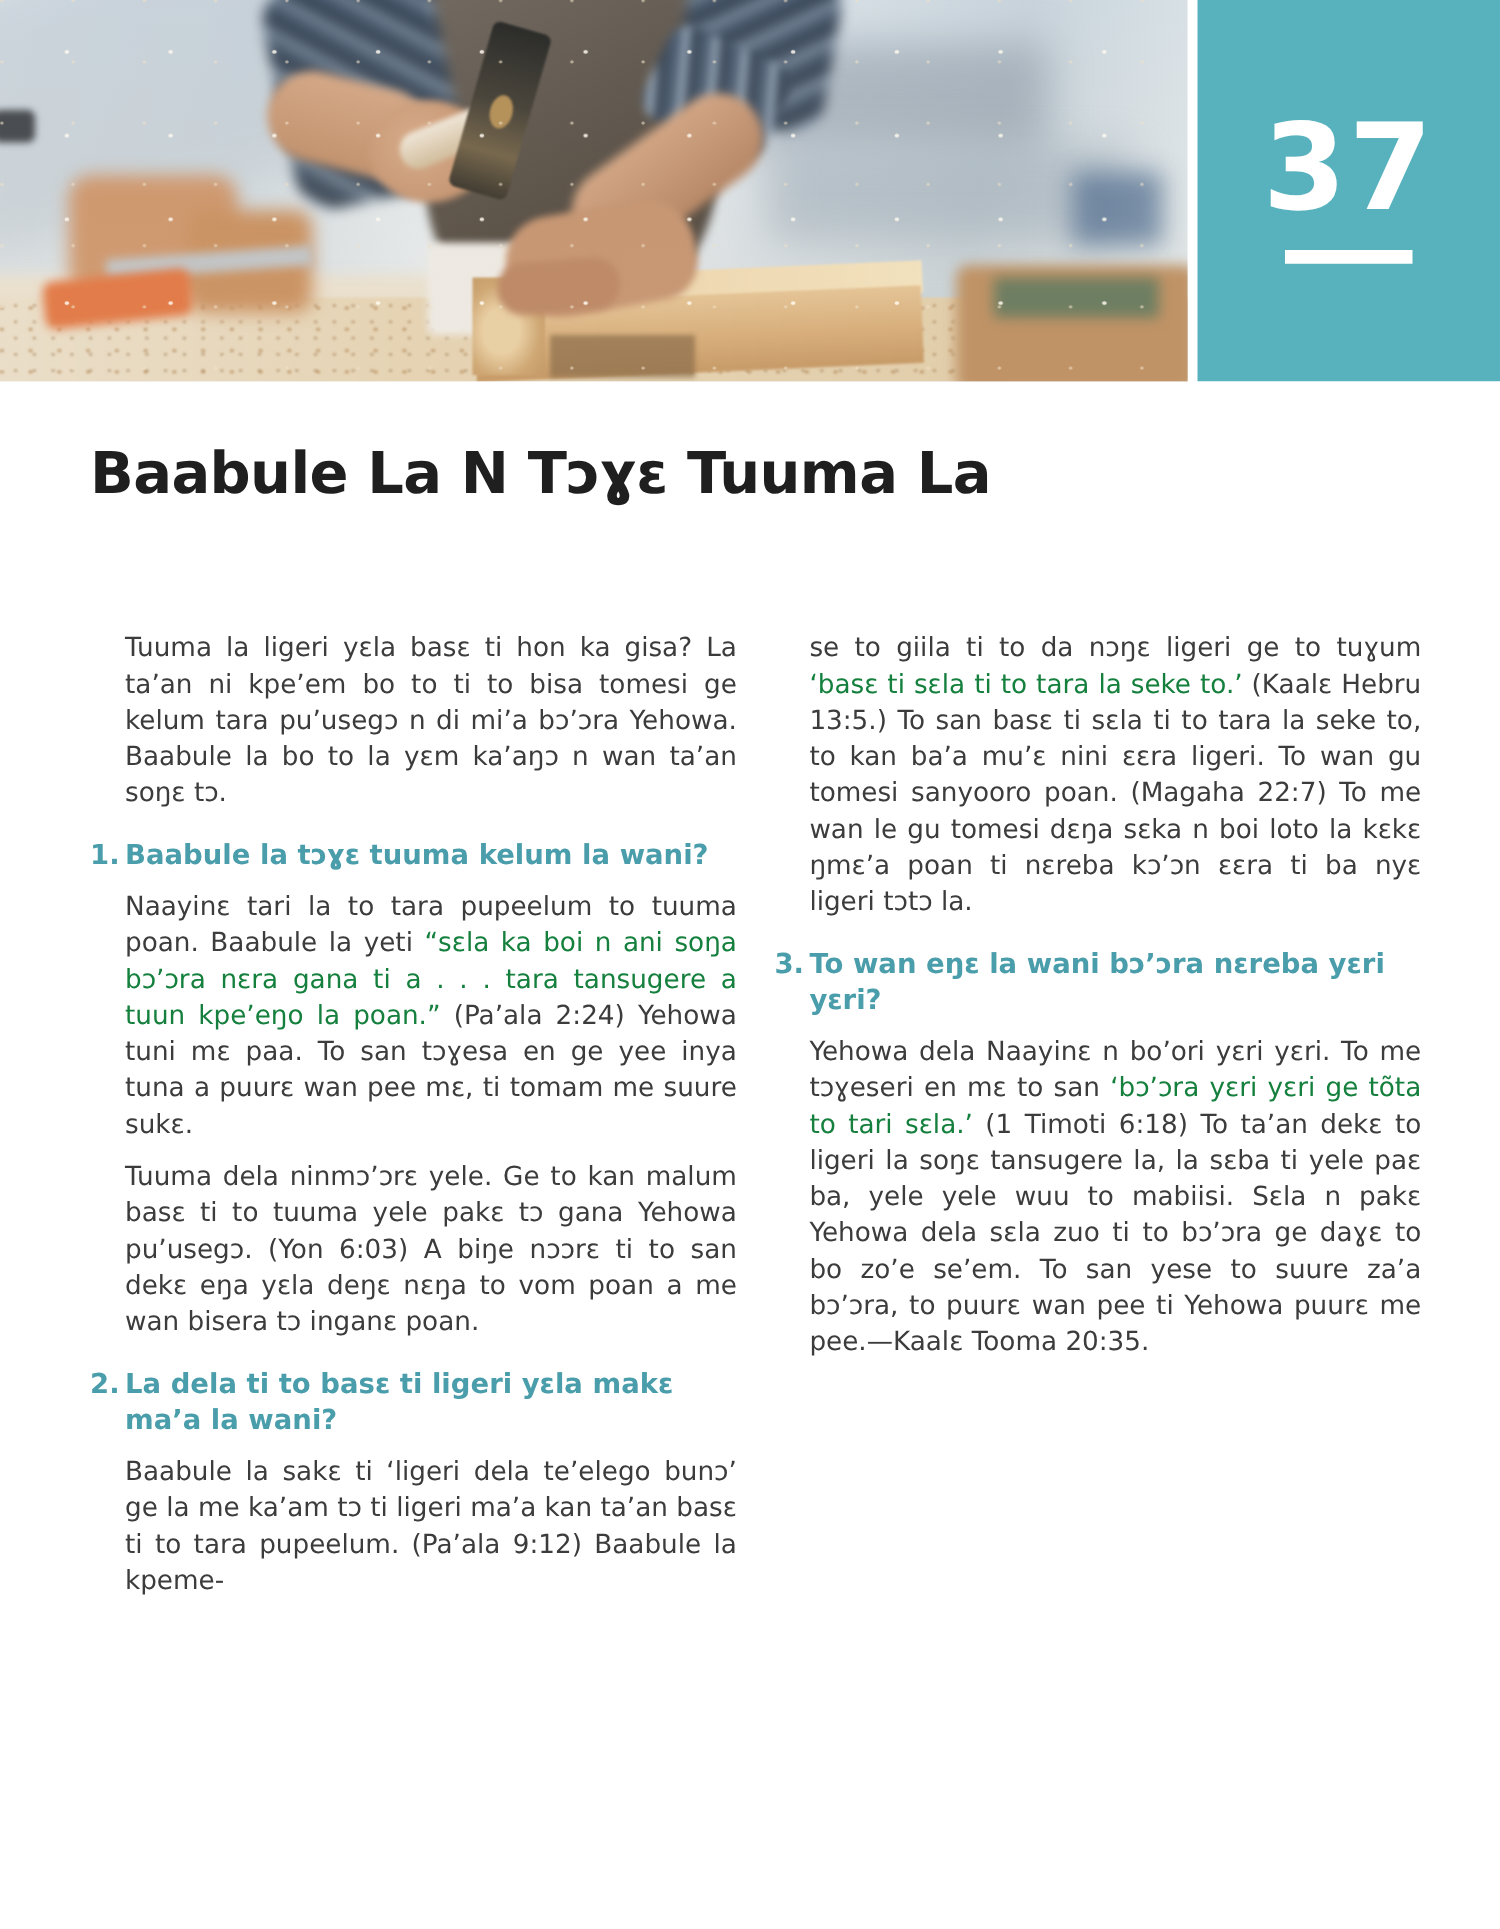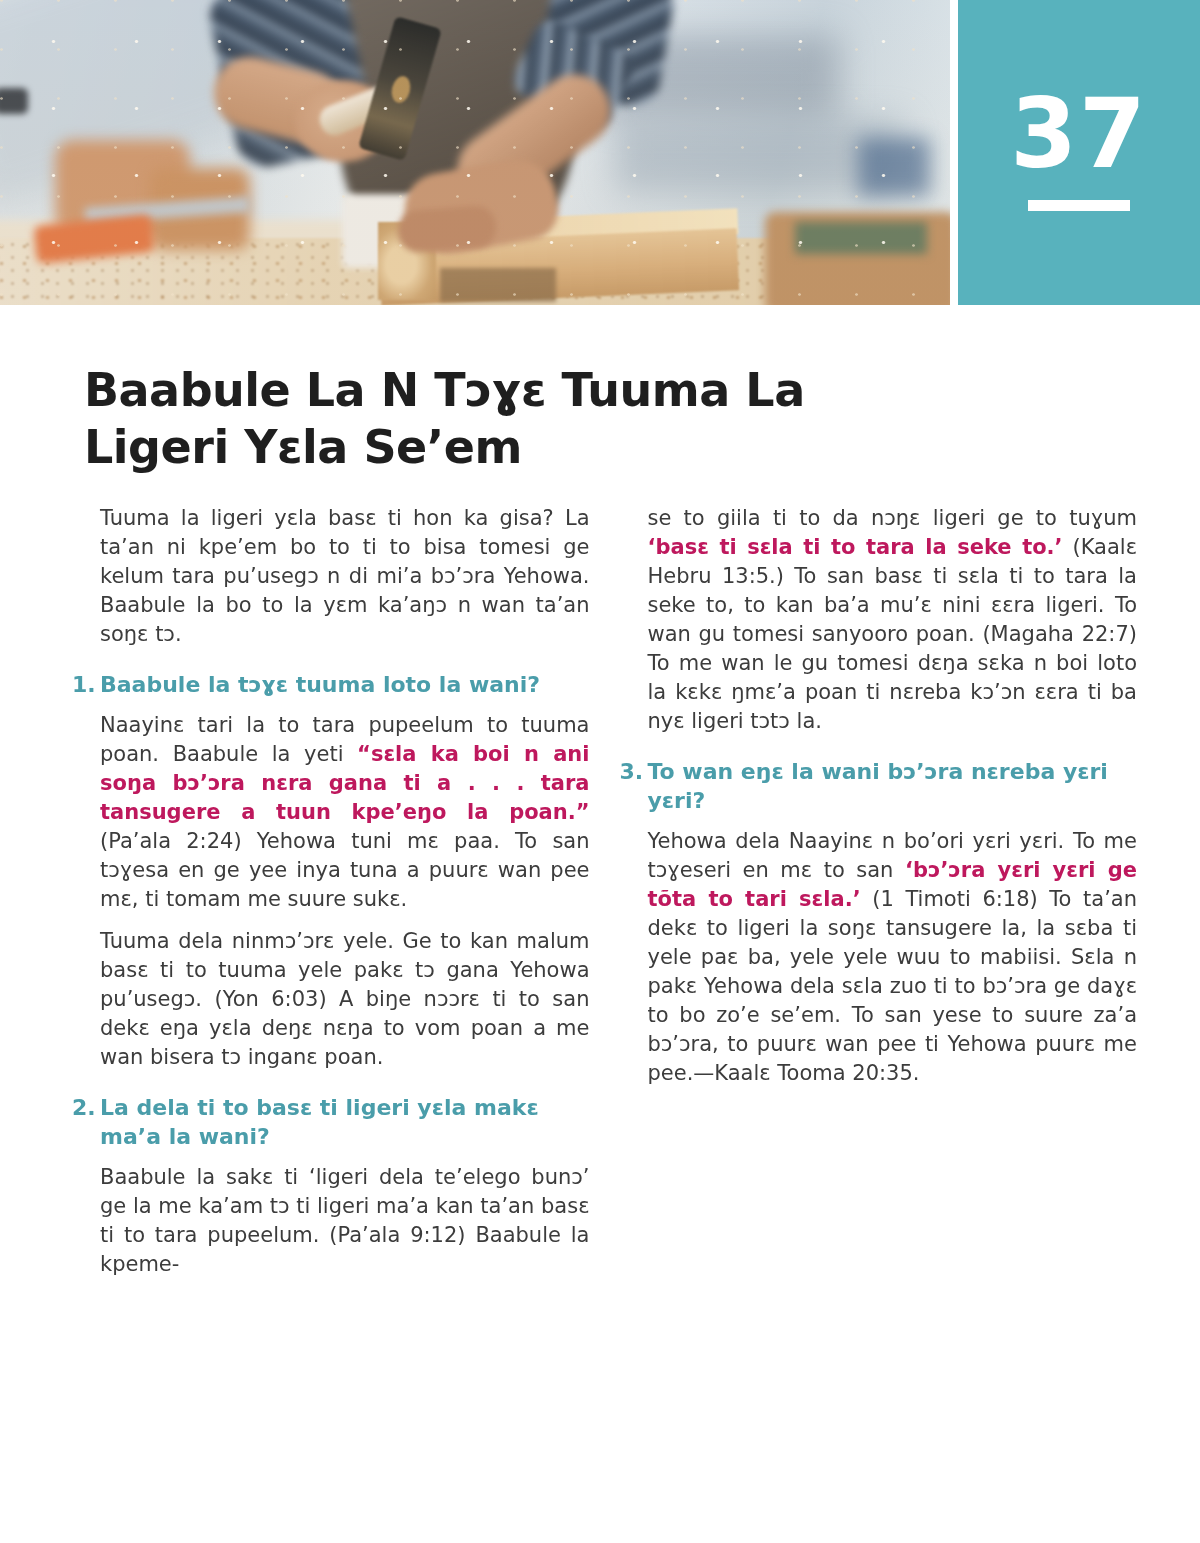--- a/index.html
+++ b/index.html
@@ -55,21 +55,21 @@
     font-size:96px;font-weight:bold;color:#fff;line-height:1;letter-spacing:2px;}
   .badge-bar{position:absolute;left:70px;top:200px;width:102px;height:11px;background:#fff;}
   
   .title{position:absolute;left:72px;top:350px;width:1060px;
     font-size:46px;line-height:57px;font-weight:bold;color:var(--title-color,#1f1f1f);letter-spacing:-0.5px;}
   
   .columns{position:absolute;left:72px;top:492px;width:1065px;display:flex;gap:30px;}
   .col{flex:1 1 0;min-width:0;}
   .para{margin:12px 0 0 28px;padding:0;text-align:justify;font-size:21px;line-height:29px;color:var(--body-color,#3c3c3c);}
   .para + .para{margin-top:13px;}
-  .para .bold{font-weight:bold;color:#be185d;}
+  .para .bold{font-weight:normal;color:#15803d;}
   .question{display:flex;margin-top:21px;margin-bottom:11px;
     color:var(--heading,#4a9daa);font-weight:bold;font-size:22px;line-height:29px;}
   .question .qnum{flex:0 0 28px;width:28px;}
   .question .qtext{flex:1 1 auto;}
 </style>
 </head>
 <body>
 
 <div class="page">
 
@@ -104,31 +104,30 @@
     <div class="handle"></div>
     <div class="hammerhead"></div>
     <div class="hammerspot"></div>
   </div>
 
   <div class="badge">
     <div class="badge-number">37</div>
     <div class="badge-bar"></div>
   </div>
 
-  <h1 class="title" style="margin:12px;">
+  <h1 class="title" style="margin:0;">
     <span>Baabule La N Tɔɣɛ Tuuma La</span><br>
-    <span>Ligeri Yɛla Se’em</span>
   </h1>
 
   <div class="columns">
     <div class="col">
         <p class="para"><span>Tuuma la ligeri yɛla basɛ ti hon ka gisa? La ta’an ni kpe’em bo to ti to bisa tomesi ge kelum tara pu’usegɔ n di mi’a bɔ’ɔra Yehowa. Baabule la bo to la yɛm ka’aŋɔ n wan ta’an soŋɛ tɔ.</span></p>
         <div class="question">
           <span class="qnum">1.</span>
-          <span class="qtext">Baabule la tɔɣɛ tuuma loto la wani?</span>
+          <span class="qtext">Baabule la tɔɣɛ tuuma kelum la wani?</span>
         </div>
         <p class="para"><span>Naayinɛ tari la to tara pupeelum to tuuma poan. Baabule la yeti </span><span class="bold">“sɛla ka boi n ani soŋa bɔ’ɔra nɛra gana ti a . . . tara tansugere a tuun kpe’eŋo la poan.”</span><span> (Pa’ala 2:24) Yehowa tuni mɛ paa. To san tɔɣesa en ge yee inya tuna a puurɛ wan pee mɛ, ti tomam me suure sukɛ.</span></p>
         <p class="para"><span>Tuuma dela ninmɔ’ɔrɛ yele. Ge to kan malum basɛ ti to tuuma yele pakɛ tɔ gana Yehowa pu’usegɔ. (Yon 6:03) A biŋe nɔɔrɛ ti to san dekɛ eŋa yɛla deŋɛ nɛŋa to vom poan a me wan bisera tɔ inganɛ poan.</span></p>
         <div class="question">
           <span class="qnum">2.</span>
           <span class="qtext">La dela ti to basɛ ti ligeri yɛla makɛ ma’a la wani?</span>
         </div>
         <p class="para"><span>Baabule la sakɛ ti ‘ligeri dela te’elego bunɔ’ ge la me ka’am tɔ ti ligeri ma’a kan ta’an basɛ ti to tara pupeelum. (Pa’ala 9:12) Baabule la kpeme-</span></p>
       </div>
     <div class="col">

